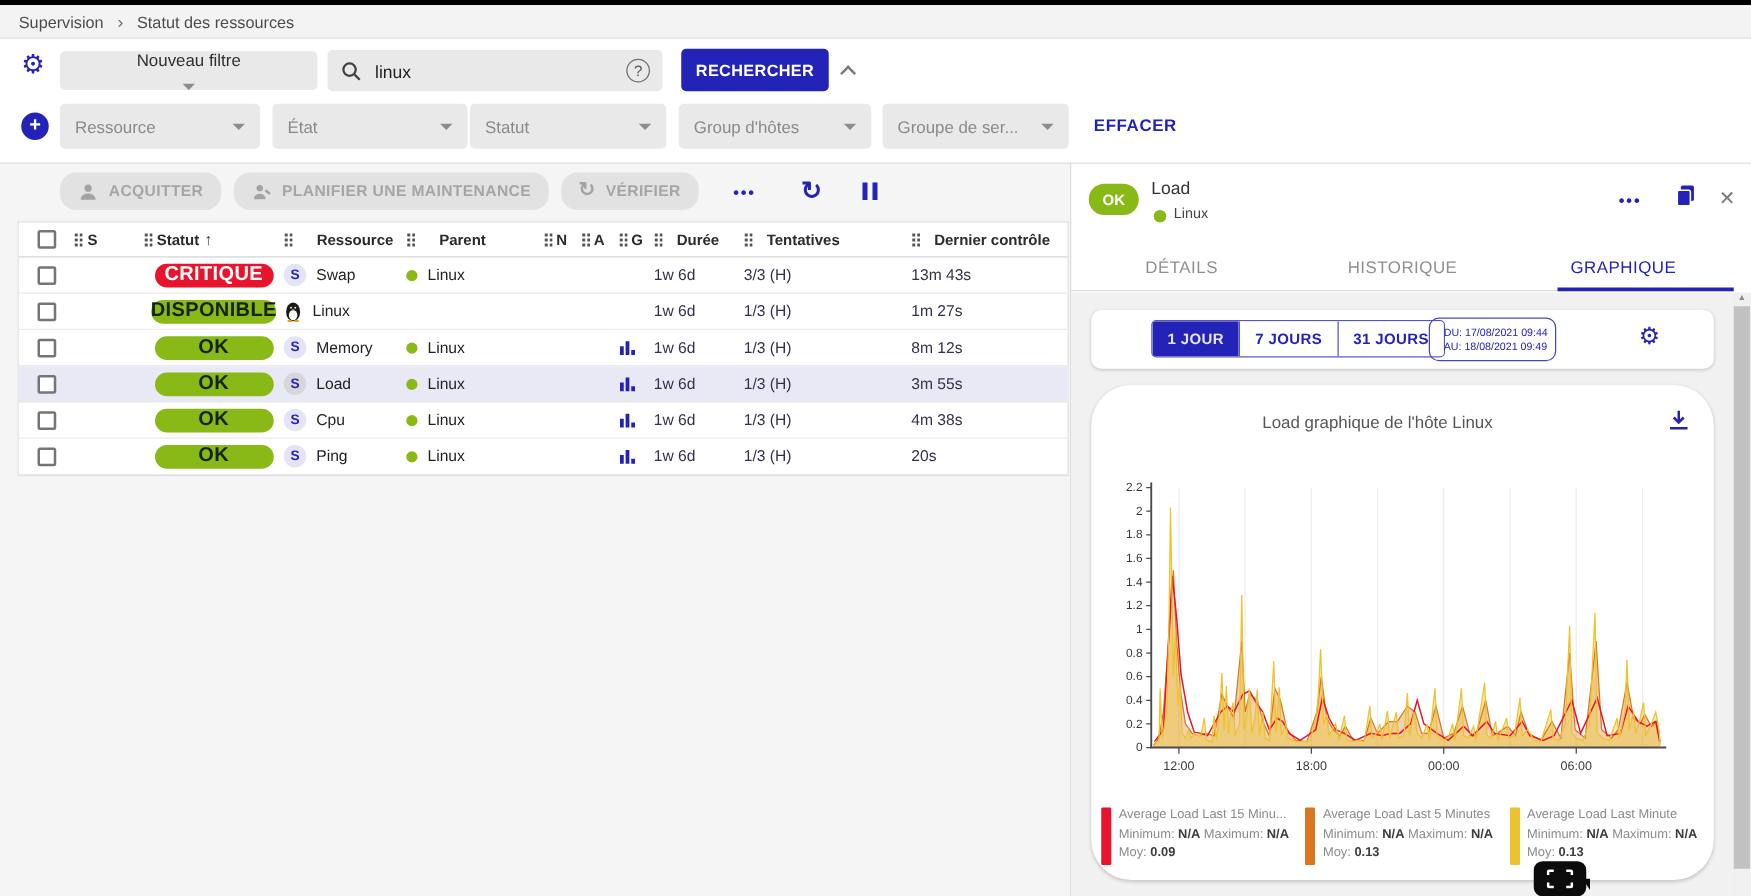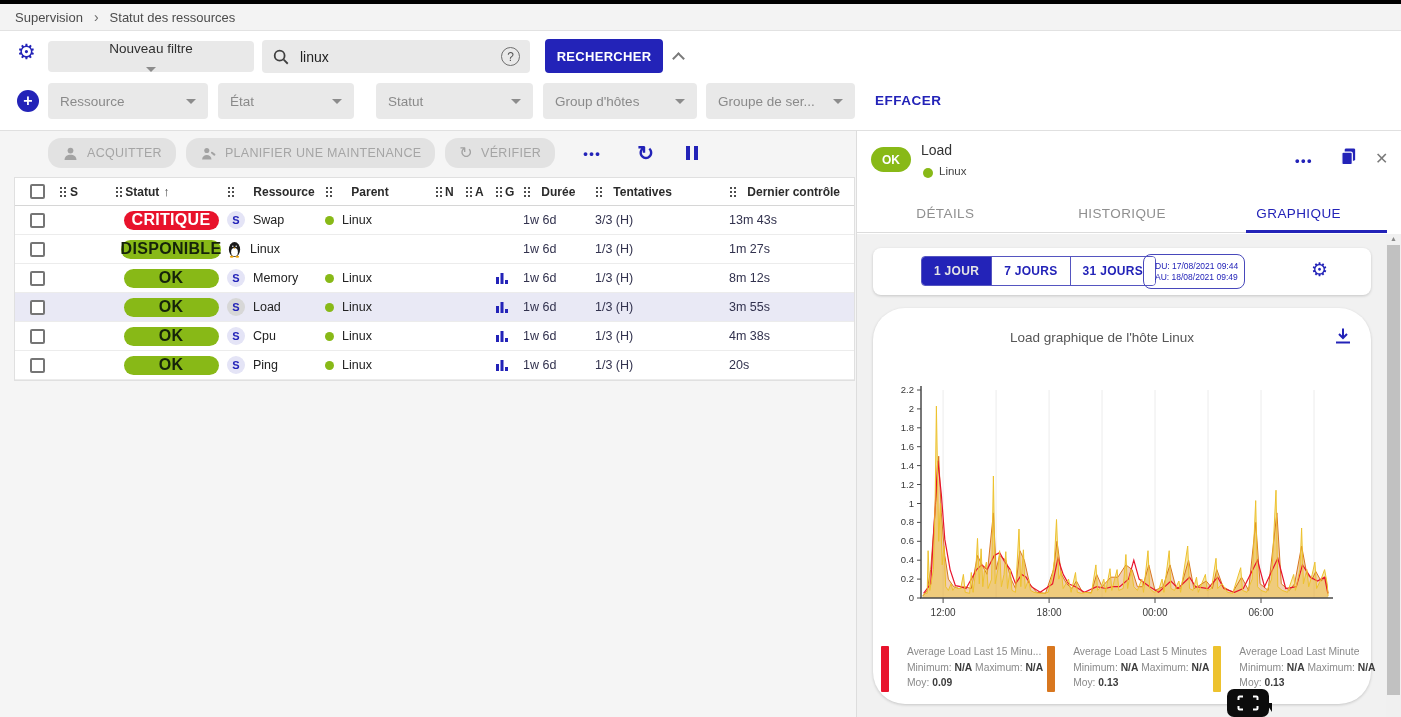--- a/index.html
+++ b/index.html
@@ -27,30 +27,30 @@
   .caret{width:0;height:0;border-left:5px solid transparent;border-right:5px solid transparent;border-top:5px solid #8c8c8c;}
   .dd-filter{left:48px;top:9px;width:206px;height:31px;flex-direction:column;}
   .searchbox{position:absolute;left:262px;top:8px;width:268px;height:33px;background:var(--gray-bg);border-radius:4px;display:flex;align-items:center;padding:0 10px;gap:10px;}
   .searchbox .val{flex:1;font-size:14px;color:#222;}
   .help-circle{width:19px;height:19px;border:1.5px solid #6f6f6f;border-radius:50%;color:#555;font-size:12px;display:flex;align-items:center;justify-content:center;}
   .btn-search{position:absolute;left:545px;top:7px;width:118px;height:34px;background:var(--primary);color:#fff;font-weight:bold;font-size:13px;border:none;border-radius:4px;letter-spacing:.3px;}
   .chev-up{position:absolute;left:674px;top:22px;width:9px;height:9px;border-left:2px solid #7a7a7a;border-top:2px solid #7a7a7a;transform:rotate(45deg);}
   .plus-circle{position:absolute;left:17px;top:58px;width:22px;height:22px;border-radius:50%;background:var(--primary);color:#fff;font-size:16px;font-weight:bold;display:flex;align-items:center;justify-content:center;line-height:1;}
   .dd-r2{top:51px;height:36px;}
   .dd-resource{left:48px;width:160px;}
-  .dd-etat{left:218px;width:136px;}
+  .dd-etat{left:218px;width:156px;}
   .dd-statut{left:376px;width:157px;}
   .dd-hg{left:543px;width:154px;}
   .dd-sg{left:706px;width:149px;}
   .link-effacer{position:absolute;left:875px;top:60px;color:var(--primary);font-size:13.5px;letter-spacing:.5px;font-weight:bold;line-height:18px;}
 
   
   .content-left{position:absolute;top:130px;left:0;width:856px;height:587px;background:#f5f5f5;border-top:1px solid #e0e0e0;}
   .toolbar{position:absolute;left:48px;top:138px;display:flex;align-items:center;gap:10px;}
-  .tb-btn{height:30px;background:#e2e2e2;border:none;border-radius:13px;color:#a5a5a5;font-weight:normal;font-size:12.5px;letter-spacing:.3px;display:flex;align-items:center;gap:8px;padding:0 14px;}
+  .tb-btn{height:30px;background:#e2e2e2;border:none;border-radius:13px;color:#a5a5a5;font-weight:bold;font-size:12.5px;letter-spacing:.3px;display:flex;align-items:center;gap:8px;padding:0 14px;}
   .tb-btn svg{display:block;}
   .more-dots{color:var(--primary);font-weight:bold;font-size:13px;letter-spacing:1.5px;margin-left:18px;}
   .refresh-ic{color:var(--primary);font-size:20px;font-weight:bold;margin-left:26px;line-height:1;}
   .pause-ic{display:flex;gap:4px;margin-left:22px;}
   .pause-ic i{display:block;width:4px;height:14px;background:var(--primary);}
 
   
   .rtable{position:absolute;left:14px;top:177px;width:841px;background:#fff;border:1px solid #e0e0e0;}
   .trow{display:flex;align-items:center;height:29px;border-bottom:1px solid #ececec;}
   .trow.head{height:28px;border-bottom:1px solid #d6d6d6;font-weight:bold;font-size:12px;color:#2b2b2b;}
@@ -101,21 +101,21 @@
   .tg-btn.active{background:var(--primary);color:#e5e5e5;}
   .datebox{position:absolute;left:270px;top:6px;width:102px;height:35px;border:1px solid #4848bb;border-radius:8px;display:flex;align-items:center;gap:5px;padding:0 6px;}
   .datebox .lines{display:flex;flex-direction:column;line-height:11px;}
   .datebox .dline{font-size:8.5px;color:var(--primary);white-space:nowrap;}
   .gear.card-gear{left:438px;top:12px;font-size:19px;}
   .card2{left:16px;top:74px;width:498px;height:396px;border-radius:32px;}
   .g-title{position:absolute;top:22px;left:0;right:40px;text-align:center;font-size:13.5px;color:#565656;}
   .dl-ic{position:absolute;right:18px;top:18px;}
   #chart-svg{position:absolute;left:8px;top:70px;}
   .legend{position:absolute;left:8px;top:336px;right:4px;display:flex;gap:4px;}
-  .lg-item{flex:1;display:flex;gap:18px;}
+  .lg-item{flex:1;display:flex;gap:6px;}
   .lg-bar{width:8px;height:46px;border-radius:1px;flex:0 0 8px;margin-top:2px;}
   .lg-txt{font-size:10.3px;line-height:15.5px;color:#8a8a8a;white-space:nowrap;}
   .lg-txt b{color:#3c3c3c;}
   
   .sb-track{position:absolute;right:0;top:103px;width:15px;height:484px;background:#f0f0f0;}
   .sb-up{position:absolute;top:1px;left:0;width:15px;text-align:center;font-size:7px;color:#8a8a8a;}
   .sb-thumb{position:absolute;top:11px;left:1px;width:13px;height:450px;background:#c1c1c1;}
 
   
   .cap-ov{position:absolute;left:1227px;top:689px;width:42px;height:28px;background:#0c0c0c;border-radius:7px;display:flex;align-items:center;justify-content:center;}

